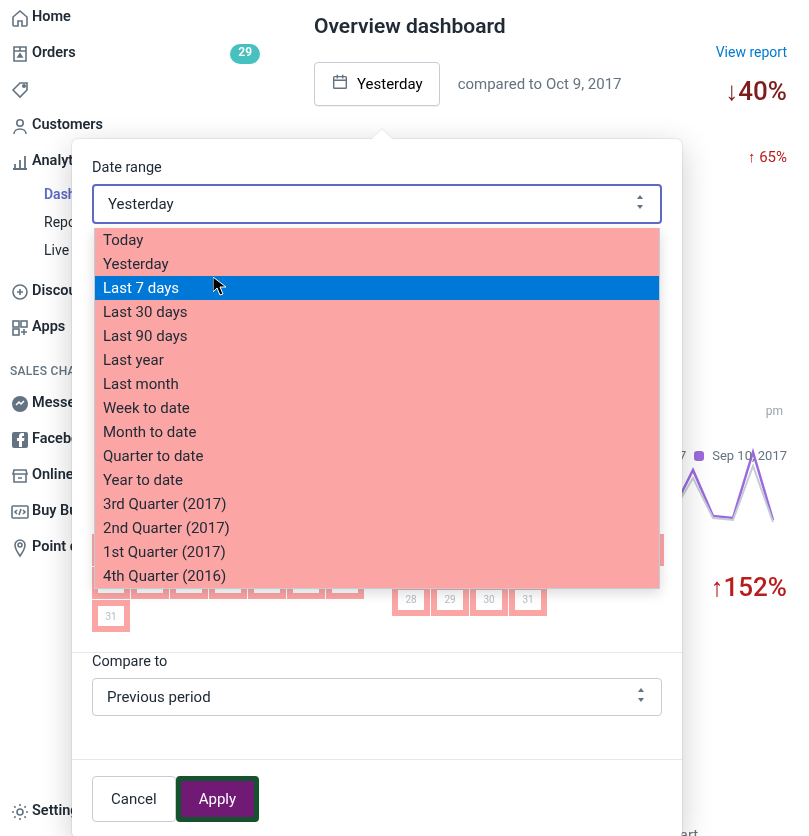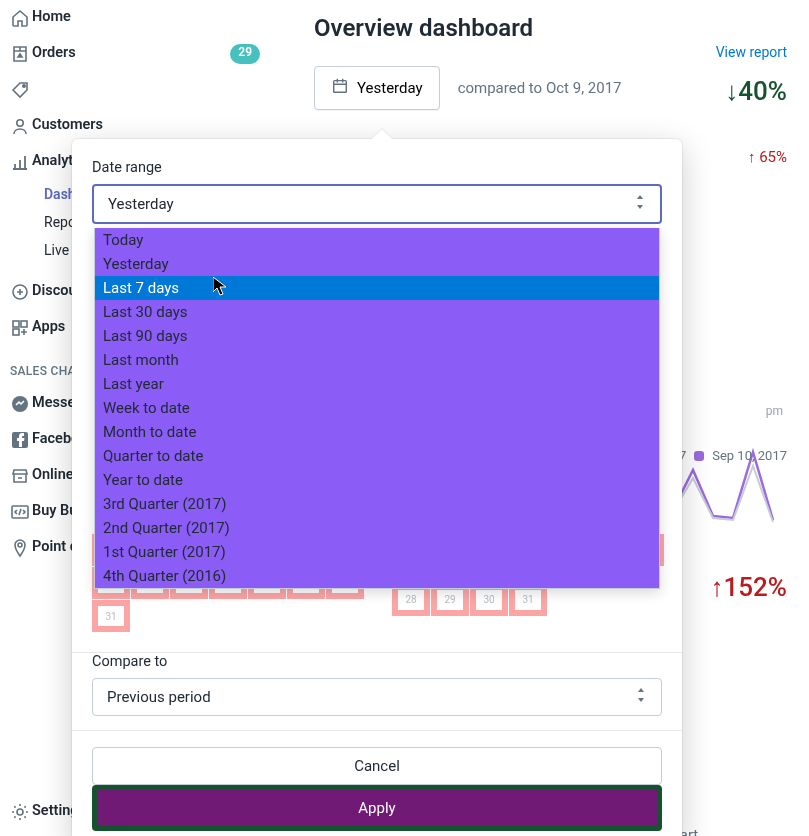--- a/index.html
+++ b/index.html
@@ -14,55 +14,55 @@
     .nav-item .label { flex: 1; }
     .nav-badge { background: #47c1bf; color: #fff; font-size: 12px; padding: 1px 8px; border-radius: 10px; font-weight: 600; }
     .sub-nav { padding-left: 44px; }
     .sub-item { padding: 6px 0; font-size: 14px; color: #212b36; cursor: pointer; }
     .sub-item.active { font-weight: 600; color: #5c6ac4; }
     .section-label { font-size: 12px; color: #637381; font-weight: 500; padding: 18px 12px 8px 10px; letter-spacing: 0.3px; }
     .settings-row { position: absolute; bottom: 6px; left: 0; width: 270px; }
     
     
     .main { flex: 1; padding: 14px 24px 0 44px; position: relative; }
-    .page-title { font-size: 24px; font-weight: 600; margin-bottom: 24px; }
+    .page-title { font-size: 21px; font-weight: 600; margin-bottom: 24px; }
     .date-button { display: inline-flex; align-items: center; gap: 8px; border: 1px solid #c4cdd5; border-radius: 4px; padding: 10px 16px; background: #fff; font-size: 15px; cursor: pointer; box-shadow: 0 1px 0 rgba(0,0,0,.05); }
     .date-compare-row { display: flex; align-items: center; gap: 18px; margin-bottom: 28px; }
     .compared { color: #637381; font-size: 15px; }
     
     
     .rmetric { position: absolute; right: 22px; font-size: 14px; }
     .viewreport { color: #007ace; font-size: 14px; }
     .pctbig { font-size: 26px; font-weight: 500; }
-    .down { color: #14532d; }
+    .down { color: #7f1d1d; }
     .up { color: #b91c1c; }
     .legend-row { display: flex; align-items: center; gap: 8px; font-size: 13px; color: #637381; }
     .dot { width: 10px; height: 10px; border-radius: 3px; display: inline-block; }
     .dot.grey { background: #c4cdd5; }
     .dot.purple { background: #9c6ade; }
     
     
     .modal { position: absolute; left: 72px; top: 139px; width: 610px; background: #fff; border-radius: 6px; box-shadow: 0 0 0 1px rgba(63,63,68,.08), 0 8px 32px rgba(0,0,0,.2); padding: 20px 20px 16px; }
     .modal-label { font-size: 14.5px; color: #212b36; margin-bottom: 8px; }
     .select-wrap { position: relative; }
     .select-box { width: 100%; border: 2px solid #5c6ac4; border-radius: 4px; padding: 9px 14px; font-size: 15px; background: #fff; display: flex; justify-content: space-between; align-items: center; }
     .select-box.normal { border: 1px solid #c4cdd5; }
     .updown-icon { color: #637381; }
     
-    .dropdown-list { position: absolute; left: 2px; right: 2px; top: 44px; background: #8b5cf6; border: 1px solid #c4cdd5; border-top: none; z-index: 10; box-shadow: 0 4px 12px rgba(0,0,0,.15); }
+    .dropdown-list { position: absolute; left: 2px; right: 2px; top: 44px; background: #fca5a5; border: 1px solid #c4cdd5; border-top: none; z-index: 10; box-shadow: 0 4px 12px rgba(0,0,0,.15); }
     .dropdown-item { padding: 2px 8px; font-size: 15px; cursor: pointer; line-height: 20px; }
     .dropdown-item.highlight { background: #0078d7; color: #fff; }
     
     .calendar-peek { margin-top: 310px; }
     .cal-grid { display: grid; grid-template-columns: repeat(7, 38px); gap: 1px; }
     .cal-cell { height: 32px; display: flex; align-items: center; justify-content: center; font-size: 10px; color: #b5bdc4; border: 6px solid #fca5a5; }
     .two-cals { display: flex; gap: 28px; }
     
     .compare-section { }
-    .modal-footer { display: flex; justify-content: flex-start; margin-top: 14px; padding-top: 16px; border-top: 1px solid #e6e9eb; margin-left: -20px; margin-right: -20px; padding-left: 20px; padding-right: 20px; flex-direction: column; }
+    .modal-footer { display: flex; justify-content: flex-start; margin-top: 43px; padding-top: 16px; border-top: 1px solid #e6e9eb; margin-left: -20px; margin-right: -20px; padding-left: 20px; padding-right: 20px; }
     .btn { padding: 9px 18px; border-radius: 4px; font-size: 15px; cursor: pointer; }
     .btn-secondary { background: #fff; border: 1px solid #c4cdd5; color: #212b36; }
     .btn-primary { background: #701a75; border: 5px solid #14532d; color: #fff; }
     
     .caret-up-modal { position: absolute; top: -8px; left: 302px; width: 16px; height: 16px; background: #fff; transform: rotate(45deg); border-left: 1px solid rgba(0,0,0,.08); border-top: 1px solid rgba(0,0,0,.08); }
     
     .cursor-img { position: absolute; left: 213px; top: 277px; z-index: 50; pointer-events: none; }
     
     .pm-label { position: absolute; font-size: 12px; color: #9aa4ae; }
     
@@ -257,22 +257,22 @@
             <path d="M6 0l3 4H3zM6 14l3-4H3z" fill="#637381"></path>
           </svg>
       </span>
     </div>
     <div class="dropdown-list" id="dropdown-list">
         <div class="dropdown-item">Today</div>
         <div class="dropdown-item">Yesterday</div>
         <div class="dropdown-item highlight">Last 7 days</div>
         <div class="dropdown-item">Last 30 days</div>
         <div class="dropdown-item">Last 90 days</div>
+        <div class="dropdown-item">Last year</div>
         <div class="dropdown-item">Last month</div>
-        <div class="dropdown-item">Last year</div>
         <div class="dropdown-item">Week to date</div>
         <div class="dropdown-item">Month to date</div>
         <div class="dropdown-item">Quarter to date</div>
         <div class="dropdown-item">Year to date</div>
         <div class="dropdown-item">3rd Quarter (2017)</div>
         <div class="dropdown-item">2nd Quarter (2017)</div>
         <div class="dropdown-item">1st Quarter (2017)</div>
         <div class="dropdown-item">4th Quarter (2016)</div>
       </div>
   </div>

